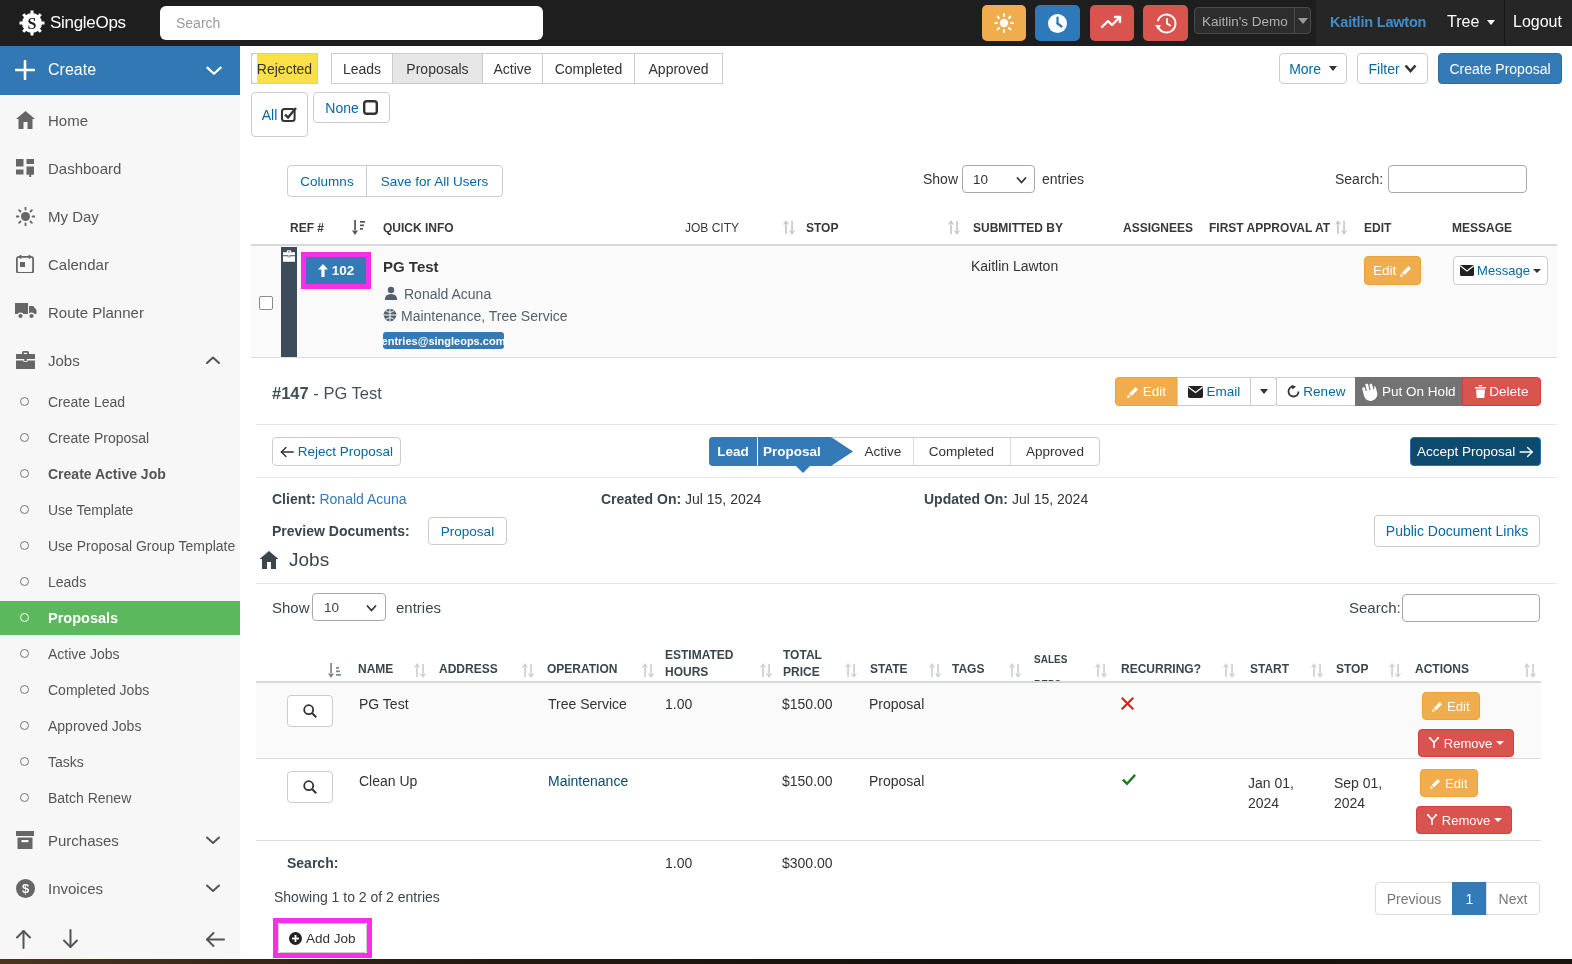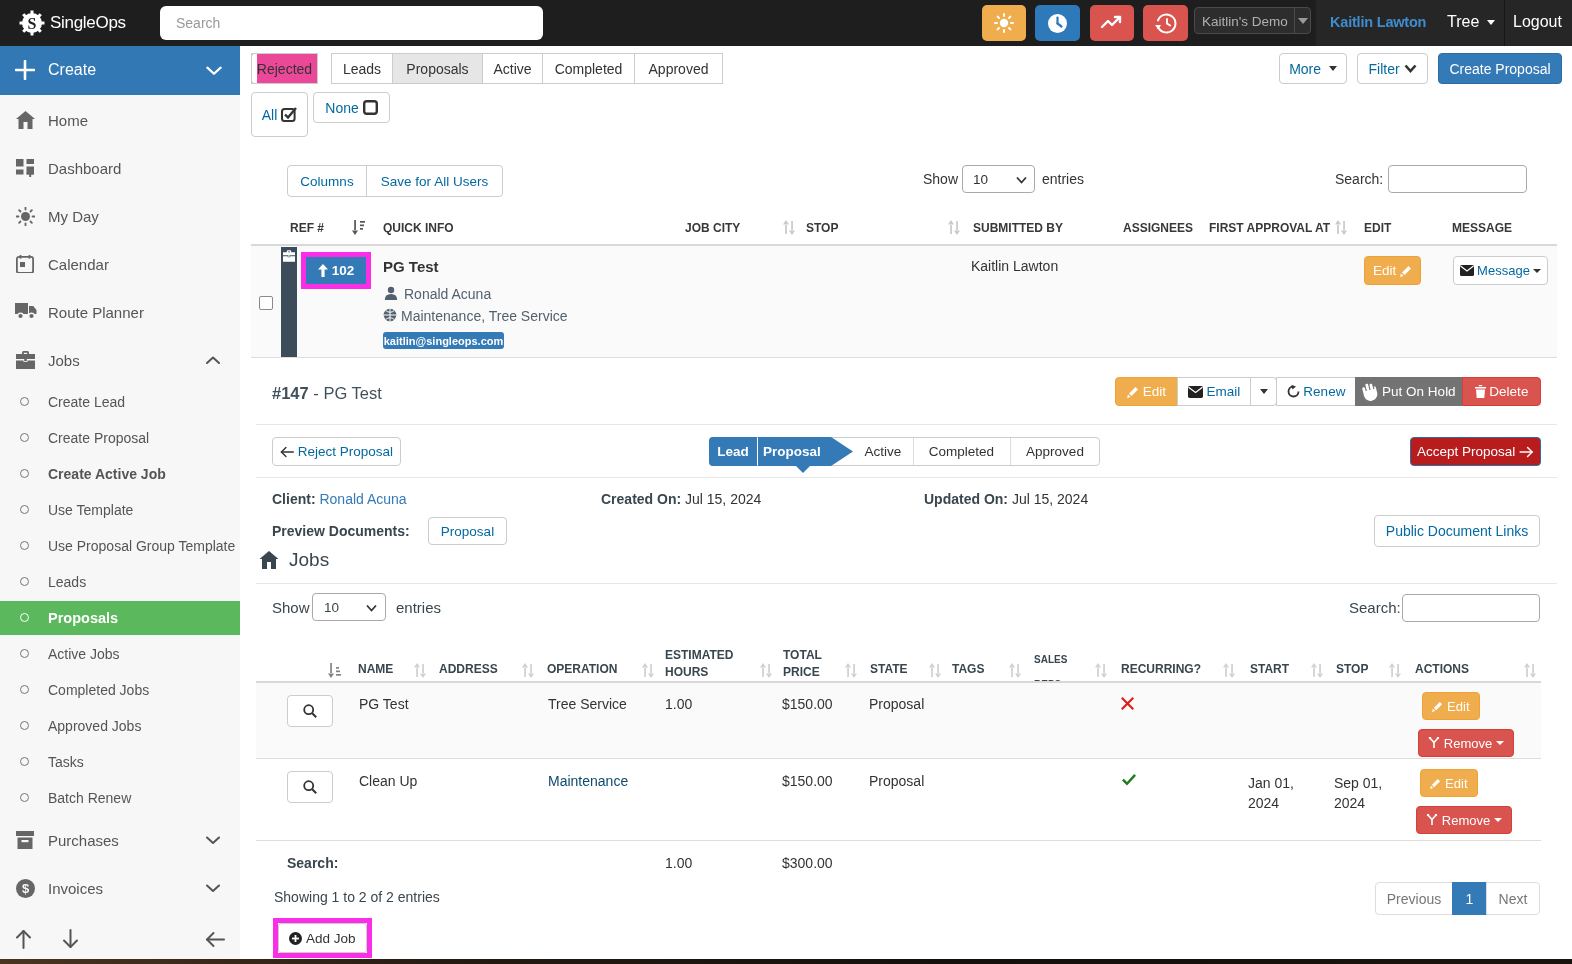--- a/index.html
+++ b/index.html
@@ -200,21 +200,21 @@
     </g>
   </svg>
 <svg class="abs" style="left:205px;top:931px" width="20" height="17" viewBox="0 0 20 17">
     <g stroke="#555" stroke-width="2" stroke-linecap="round" stroke-linejoin="round" fill="none">
       <line x1="19" y1="8.5" x2="2" y2="8.5"></line>
       <path d="M8.5 2 L2 8.5 L8.5 15"></path>
     </g>
   </svg>
 
 <div class="abs" id="content" style="left:240px;top:46px;width:1332px;height:913px;background:#fff"></div>
-<div class="abs" style="left:251px;top:53px;width:67px;height:31px;background:#ec4899;border:1px solid #ccc;display:flex;align-items:center;justify-content:center;font-size:14px;color:#333">Rejected</div>
+<div class="abs" style="left:251px;top:53px;width:67px;height:31px;background:#fde047;border:1px solid #ccc;display:flex;align-items:center;justify-content:center;font-size:14px;color:#333">Rejected</div>
 <div class="abs" style="left:331px;top:53px;width:62px;height:31px;background:#fff;border:1px solid #ccc;display:flex;align-items:center;justify-content:center;font-size:14px;color:#333">Leads</div>
 <div class="abs" style="left:392px;top:53px;width:91px;height:31px;background:#e6e6e6;border:1px solid #ccc;display:flex;align-items:center;justify-content:center;font-size:14px;color:#333">Proposals</div>
 <div class="abs" style="left:482px;top:53px;width:61px;height:31px;background:#fff;border:1px solid #ccc;display:flex;align-items:center;justify-content:center;font-size:14px;color:#333">Active</div>
 <div class="abs" style="left:542px;top:53px;width:93px;height:31px;background:#fff;border:1px solid #ccc;display:flex;align-items:center;justify-content:center;font-size:14px;color:#333">Completed</div>
 <div class="abs" style="left:634px;top:53px;width:89px;height:31px;background:#fff;border:1px solid #ccc;display:flex;align-items:center;justify-content:center;font-size:14px;color:#333">Approved</div>
 <div class="abs" style="left:251px;top:53px;width:6px;height:31px;border-radius:4px 0 0 4px;border-left:1px solid #ccc;border-top:1px solid #ccc;border-bottom:1px solid #ccc;background:#fff;border-right:none"></div>
 <div class="btn" style="left:251px;top:92px;width:57px;height:45px;font-size:14px">All&nbsp;<svg width="16" height="15" viewBox="0 0 16 15">
       <rect x="1" y="2" width="12.6" height="12" rx="2.5" fill="none" stroke="#333" stroke-width="2"></rect>
       <path d="M4 7.5 L7 10.5 L15 1" stroke="#333" stroke-width="2.4" fill="none"></path>
     </svg></div>
@@ -228,21 +228,21 @@
     <span style="position:absolute;left:10px;top:6px;font-size:13.5px;color:#333">10</span>
     <svg style="position:absolute;right:7px;top:10px" width="11" height="8" viewBox="0 0 11 8">
       <path d="M1 1.5 L5.5 6.5 L10 1.5" stroke="#333" stroke-width="1.8" fill="none"></path>
     </svg>
   </div>
 <div class="abs" style="left:1042px;top:171px;font-size:14px;color:#333">entries</div>
 <div class="abs" style="left:1335px;top:171px;font-size:14px;color:#333">Search:</div>
 <div class="abs" style="left:1388px;top:165px;width:139px;height:28px;border:1px solid #aaa;border-radius:4px;background:#fff"></div>
 <div class="abs" style="left:290px;top:221px;font-size:12px;font-weight:bold;color:#383838">REF #</div>
 <div class="abs" style="left:383px;top:221px;font-size:12px;font-weight:bold;color:#383838">QUICK INFO</div>
-<div class="abs" style="left:685px;top:221px;font-size:12px;font-weight:bold;color:#383838">JOB CITY</div>
+<div class="abs" style="left:685px;top:221px;font-size:12px;font-weight:normal;color:#383838">JOB CITY</div>
 <div class="abs" style="left:806px;top:221px;font-size:12px;font-weight:bold;color:#383838">STOP</div>
 <div class="abs" style="left:973px;top:221px;font-size:12px;font-weight:bold;color:#383838">SUBMITTED BY</div>
 <div class="abs" style="left:1123px;top:221px;font-size:12px;font-weight:bold;color:#383838">ASSIGNEES</div>
 <div class="abs" style="left:1209px;top:221px;font-size:12px;font-weight:bold;color:#383838">FIRST APPROVAL AT</div>
 <div class="abs" style="left:1364px;top:221px;font-size:12px;font-weight:bold;color:#383838">EDIT</div>
 <div class="abs" style="left:1452px;top:221px;font-size:12px;font-weight:bold;color:#383838">MESSAGE</div>
 <svg class="abs" style="left:352px;top:220px" width="13" height="15" viewBox="0 0 13 15">
     <g fill="#555">
       <path d="M3 15 L6 10.5 L0 10.5 Z"></path>
       <rect x="2.2" y="0" width="1.7" height="10"></rect>
@@ -295,21 +295,21 @@
     </g>
   </svg>
 <div class="abs" style="left:404px;top:286px;font-size:14px;color:#53616e">Ronald Acuna</div>
 <svg class="abs" style="left:383px;top:308px" width="14" height="14" viewBox="0 0 14 14">
     <circle cx="7" cy="7" r="6.3" fill="#53616e"></circle>
     <g stroke="#fafafa" stroke-width="1" fill="none">
       <path d="M0.7 7 H13.3 M7 0.7 V13.3 M2.5 2.5 Q7 6 11.5 2.5 M2.5 11.5 Q7 8 11.5 11.5"></path>
     </g>
   </svg>
 <div class="abs" style="left:401px;top:308px;font-size:14px;color:#53616e">Maintenance, Tree Service</div>
-<div class="abs" style="left:383px;top:332px;width:121px;height:17px;background:#337ab7;border-radius:3px;display:flex;align-items:center;justify-content:center;color:#fff;font-size:11px;font-weight:bold">kaitlin@singleops.com</div>
+<div class="abs" style="left:383px;top:332px;width:121px;height:17px;background:#337ab7;border-radius:3px;display:flex;align-items:center;justify-content:center;color:#fff;font-size:11px;font-weight:bold">entries@singleops.com</div>
 <div class="abs" style="left:971px;top:258px;font-size:14px;color:#333">Kaitlin Lawton</div>
 <div class="abs" style="left:1364px;top:256px;width:57px;height:29px;background:#f0ad4e;border:1px solid #eea236;border-radius:4px;display:flex;align-items:center;justify-content:center;color:#fff;font-size:13.5px">Edit&nbsp;<svg width="12" height="12" viewBox="0 0 12 12">
       <path d="M0 12 L1 8.5 L3.5 11 Z M2 7.5 L8.5 1 L11 3.5 L4.5 10 Z" fill="#fff"></path>
     </svg></div>
 <div class="btn" style="left:1453px;top:256px;width:95px;height:29px;font-size:13px"><svg width="14" height="11" viewBox="0 0 14 11">
       <rect width="14" height="11" rx="1.5" fill="#222"></rect>
       <path d="M0.5 1 L7 6 L13.5 1" stroke="#fff" stroke-width="1.2" fill="none"></path>
     </svg>&nbsp;Message&nbsp;<span style="display:inline-block;width:0;height:0;border-left:4px solid transparent;border-right:4px solid transparent;border-top:4.5px solid #333"></span></div>
 
 <div class="abs" style="left:0;top:959px;width:1572px;height:5px;background:linear-gradient(90deg,#4a3420,#241a12 30%,#15100c 60%,#1a130d)"></div>
@@ -351,21 +351,21 @@
 <svg class="abs" style="left:758px;top:437px" width="96" height="29" viewBox="0 0 96 29">
     <path d="M0 0 H73 L95 14.5 L73 29 H0 Z" fill="#337ab7"></path>
     <text x="34" y="19" fill="#fff" font-size="13.5" font-weight="bold" text-anchor="middle" font-family="Liberation Sans,sans-serif">Proposal</text>
   </svg>
 <div class="abs" style="left:795px;top:465px;width:0;height:0;border-left:8px solid transparent;border-right:8px solid transparent;border-top:8px solid #337ab7"></div>
 <div class="abs" style="left:853px;top:437px;width:60px;height:29px;display:flex;align-items:center;justify-content:center;color:#333;font-size:13.5px">Active</div>
 <div class="abs" style="left:913px;top:438px;width:1px;height:27px;background:#ddd"></div>
 <div class="abs" style="left:913px;top:437px;width:97px;height:29px;display:flex;align-items:center;justify-content:center;color:#333;font-size:13.5px">Completed</div>
 <div class="abs" style="left:1010px;top:438px;width:1px;height:27px;background:#ddd"></div>
 <div class="abs" style="left:1010px;top:437px;width:90px;height:29px;display:flex;align-items:center;justify-content:center;color:#333;font-size:13.5px">Approved</div>
-<div class="abs" style="left:1410px;top:437px;width:131px;height:29px;background:#b91c1c;border:1px solid #2e6da4;border-radius:4px;display:flex;align-items:center;justify-content:center;color:#fff;font-size:13.5px">Accept Proposal&nbsp;<svg width="15" height="12" viewBox="0 0 20 17">
+<div class="abs" style="left:1410px;top:437px;width:131px;height:29px;background:#0c4a6e;border:1px solid #2e6da4;border-radius:4px;display:flex;align-items:center;justify-content:center;color:#fff;font-size:13.5px">Accept Proposal&nbsp;<svg width="15" height="12" viewBox="0 0 20 17">
       <g stroke="#fff" stroke-width="2" stroke-linecap="round" stroke-linejoin="round" fill="none">
         <line x1="1" y1="8.5" x2="18" y2="8.5"></line>
         <path d="M11.5 2 L18 8.5 L11.5 15"></path>
       </g>
     </svg></div>
 <div class="abs" style="left:256px;top:477px;width:1301px;height:1px;background:#e7e7e7"></div>
 <div class="abs" style="left:272px;top:491px;font-size:14px;color:#39464e"><b>Client:</b> <span style="color:#337ab7">Ronald Acuna</span></div>
 <div class="abs" style="left:601px;top:491px;font-size:14px;color:#39464e"><b>Created On:</b> <span style="color:#333">Jul 15, 2024</span></div>
 <div class="abs" style="left:924px;top:491px;font-size:14px;color:#39464e"><b>Updated On:</b> <span style="color:#333">Jul 15, 2024</span></div>
 <div class="abs" style="left:272px;top:523px;font-size:14px;font-weight:bold;color:#39464e">Preview Documents:</div>

